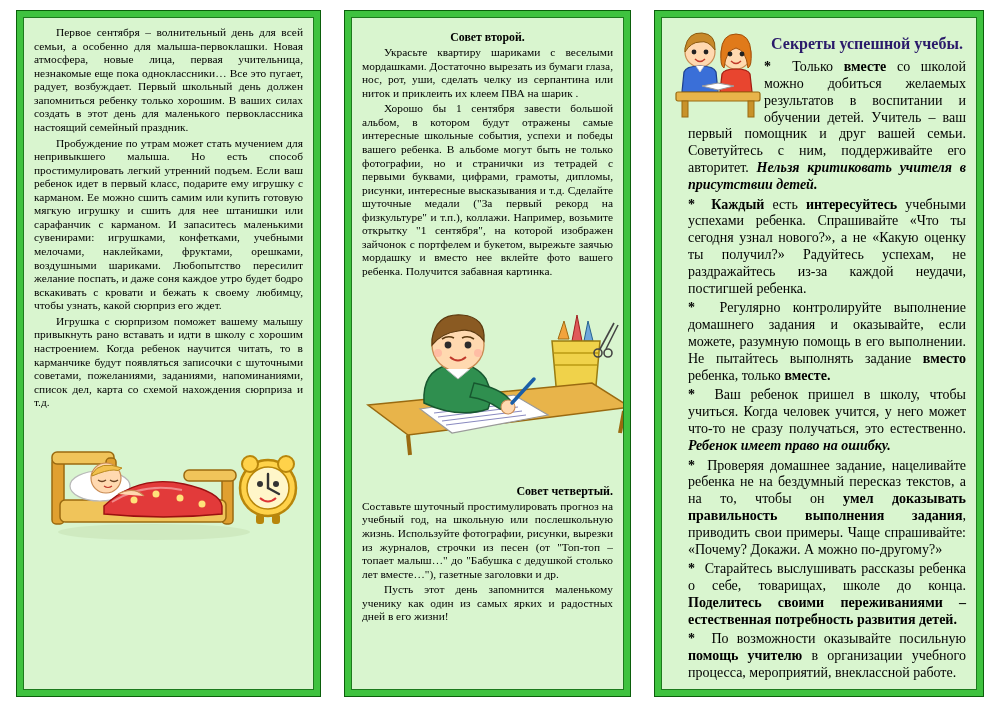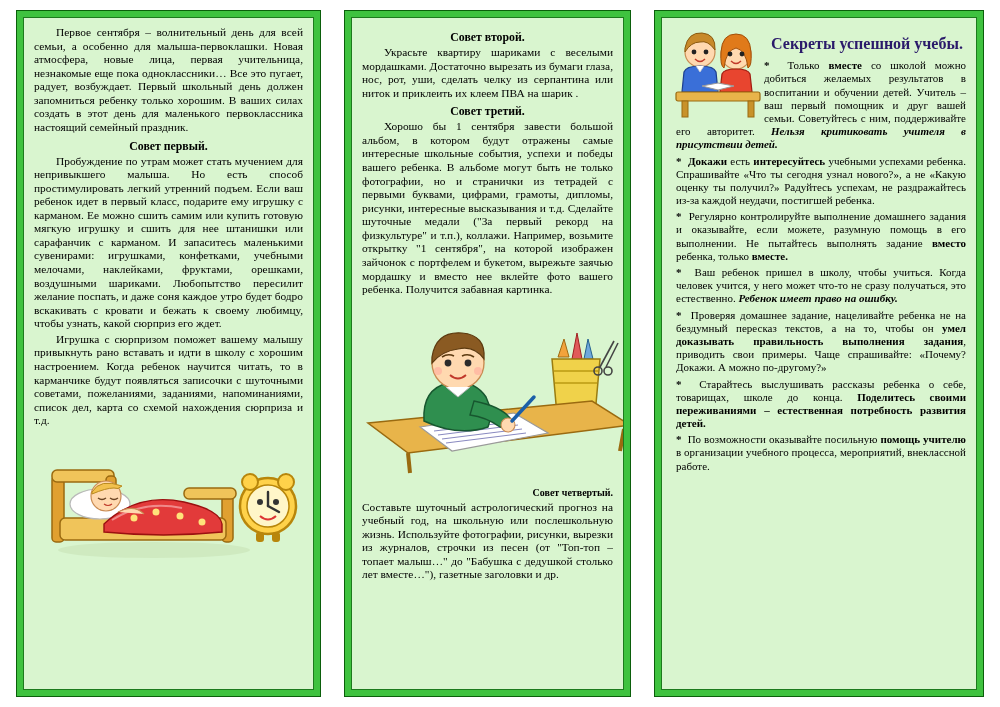--- a/index.html
+++ b/index.html
@@ -57,46 +57,46 @@
   .center-head {
     text-align: center;
     font-weight: bold;
     font-size: 11.8px;
     margin: 4px 0 2px 0;
     text-indent: 0;
   }
   .right-head {
     text-align: right;
     font-weight: bold;
-    font-size: 10px;
-    margin: 6px 0 2px 0;
+    font-size: 12px;
+    margin: 21px 0 2px 0;
     text-indent: 0;
   }
   b, .b { font-weight: bold; }
   .bi { font-weight: bold; font-style: italic; }
 
   
   .p3-title {
     text-align: center;
     font-weight: bold;
     font-size: 16px;
     color: #2a1a6a;
     line-height: 1.2;
     margin: 4px 0 6px 0;
     text-indent: 0;
   }
   .p3-title-wrap {
     margin-left: 96px;
     padding-top: 4px;
   }
   .bullet-p {
-    font-size: 11px;
+    font-size: 14px;
     line-height: 1.2;
     text-align: justify;
-    margin: 0 0 3px 4px;
+    margin: 0 0 3px 16px;
     text-indent: 0;
     color: #000;
   }
   .star {
     color: #000;
     font-weight: bold;
   }
   .p3-flow { }
   .kids-img {
     float: left;
@@ -123,21 +123,20 @@
   svg { display: block; }
 </style>
 </head>
 <body>
 
 <div class="page">
 
   <div class="panel panel1">
     <div class="panel-inner">
       <p>Первое сентября – волнительный день для всей семьи, а особенно для малыша-первоклашки. Новая атмосфера, новые лица, первая учительница, незнакомые еще пока одноклассники… Все это пугает, радует, возбуждает. Первый школьный день должен запомниться ребенку только хорошим. В ваших силах создать в этот день для маленького первоклассника настоящий семейный праздник.</p>
-      <p class="center-head">Совет первый.</p>
       <p>Пробуждение по утрам может стать мучением для непривыкшего малыша. Но есть способ простимулировать легкий утренний подъем. Если ваш ребенок идет в первый класс, подарите ему игрушку с карманом. Ее можно сшить самим или купить готовую мягкую игрушку и сшить для нее штанишки или сарафанчик с карманом. И запаситесь маленькими сувенирами: игрушками, конфетками, учебными мелочами, наклейками, фруктами, орешками, воздушными шариками. Любопытство пересилит желание поспать, и даже соня каждое утро будет бодро вскакивать с кровати и бежать к своему любимцу, чтобы узнать, какой сюрприз его ждет.</p>
       <p>Игрушка с сюрпризом поможет вашему малышу привыкнуть рано вставать и идти в школу с хорошим настроением. Когда ребенок научится читать, то в карманчике будут появляться записочки с шуточными советами, пожеланиями, заданиями, напоминаниями, список дел, карта со схемой нахождения сюрприза и т.д.</p>
 
       <div class="illus1">
         <svg width="280" height="128" viewBox="0 0 280 128">
 
           <ellipse cx="120" cy="118" rx="96" ry="8" fill="#cfeac0"></ellipse>
 
           <rect x="18" y="44" width="12" height="66" rx="4" fill="#e0a030" stroke="#9a6a10" stroke-width="1.5"></rect>
           <rect x="18" y="38" width="62" height="12" rx="5" fill="#f0c45a" stroke="#9a6a10" stroke-width="1.5"></rect>
@@ -180,21 +179,20 @@
           </g>
         </svg>
       </div>
     </div>
   </div>
 
   <div class="panel panel2">
     <div class="panel-inner">
       <p class="center-head">Совет второй.</p>
       <p>Украсьте квартиру шариками с веселыми мордашками. Достаточно вырезать из бумаги глаза, нос, рот, уши, сделать челку из серпантина или ниток и приклеить их клеем ПВА на шарик .</p>
-      <p class="center-head">Совет третий.</p>
       <p>Хорошо бы 1 сентября завести большой альбом, в котором будут отражены самые интересные школьные события, успехи и победы вашего ребенка. В альбоме могут быть не только фотографии, но и странички из тетрадей с первыми буквами, цифрами, грамоты, дипломы, рисунки, интересные высказывания и т.д. Сделайте шуточные медали ("За первый рекорд на физкультуре" и т.п.), коллажи. Например, возьмите открытку "1 сентября", на которой изображен зайчонок с портфелем и букетом, вырежьте заячью мордашку и вместо нее вклейте фото вашего ребенка. Получится забавная картинка.</p>
 
       <div class="illus2">
         <svg width="280" height="180" viewBox="0 0 280 180">
 
           <g>
             <path d="M196 56 l6 -18 l5 18 z" fill="#f2a33c" stroke="#a06a12" stroke-width="1"></path>
             <path d="M210 58 l5 -26 l5 26 z" fill="#e05a5a" stroke="#a02020" stroke-width="1"></path>
             <path d="M222 58 l4 -20 l5 20 z" fill="#6fa8dc" stroke="#24618f" stroke-width="1"></path>
             <path d="M190 58 h48 l-5 56 h-38 z" fill="#f0d24a" stroke="#9a7c10" stroke-width="1.5"></path>
@@ -236,21 +234,22 @@
           <path d="M100 55 q6 -3 12 1" stroke="#5c3a10" stroke-width="1.6" fill="none"></path>
           <path d="M88 74 q8 7 16 0" stroke="#c0392b" stroke-width="1.8" fill="none"></path>
           <circle cx="76" cy="70" r="4" fill="#ffb0a0" opacity="0.7"></circle>
           <circle cx="116" cy="70" r="4" fill="#ffb0a0" opacity="0.7"></circle>
 
           <path d="M84 86 l12 10 l12 -10" fill="#ffffff" stroke="#bbb" stroke-width="1"></path>
         </svg>
       </div>
 
       <p class="right-head">Совет четвертый.</p>
-      <p class="noind">Составьте  шуточный  астрологический  прогноз на учебный год, на школьную или послешкольную жизнь. Используйте фотографии, рисунки, вырезки из журналов, строчки из песен (от "Топ-топ – топает малыш…" до "Бабушка с дедушкой столько лет вместе…"), газетные заголовки и др.</p>
+      <p class="noind">Составьте  шуточный  простимулировать  прогноз на учебный год, на школьную или послешкольную жизнь. Используйте фотографии, рисунки, вырезки из журналов, строчки из песен (от "Топ-топ – топает малыш…" до "Бабушка с дедушкой столько лет вместе…"), газетные заголовки и др.</p>
+      <p>Пусть этот день запомнится маленькому ученику как один из самых ярких и радостных дней в его жизни!</p>
     </div>
   </div>
 
   <div class="panel panel3">
     <div class="panel-inner">
       <div class="kids-img">
         <svg width="92" height="96" viewBox="0 0 92 96">
 
           <circle cx="28" cy="26" r="15" fill="#ffd9b0" stroke="#c98b52" stroke-width="1.2"></circle>
           <path d="M13 22 Q16 6 30 7 Q44 8 43 24 Q36 14 28 16 Q19 16 13 26 Z" fill="#c88a2a" stroke="#8a5a10" stroke-width="1"></path>
@@ -273,21 +272,21 @@
 
           <path d="M30 60 L46 57 L62 60 L46 64 Z" fill="#ffffff" stroke="#999" stroke-width="1"></path>
         </svg>
       </div>
       <div class="p3-title-wrap">
         <div class="p3-title">Секреты успешной учебы.</div>
       </div>
 
       <div class="p3-flow">
         <p class="bullet-p"><span class="star">*</span>&nbsp;&nbsp;<span><span>Только </span><b>вместе</b><span> со школой можно добиться желаемых результатов в воспитании и обучении детей. Учитель – ваш первый помощник и друг вашей семьи. Советуйтесь с ним, поддерживайте его авторитет. </span><span class="bi">Нельзя критиковать учителя в присутствии детей.</span></span></p>
-        <p class="bullet-p"><span class="star">*</span>&nbsp;&nbsp;<span><b>Докажи</b><span> есть </span><b>интересуйтесь</b><span> учебными успехами ребенка. Спрашивайте «Что ты сегодня узнал нового?», а не «Какую оценку ты получил?» Радуйтесь успехам, не раздражайтесь из-за каждой неудачи, постигшей ребенка.</span></span></p>
+        <p class="bullet-p"><span class="star">*</span>&nbsp;&nbsp;<span><b>Каждый</b><span> есть </span><b>интересуйтесь</b><span> учебными успехами ребенка. Спрашивайте «Что ты сегодня узнал нового?», а не «Какую оценку ты получил?» Радуйтесь успехам, не раздражайтесь из-за каждой неудачи, постигшей ребенка.</span></span></p>
         <p class="bullet-p"><span class="star">*</span>&nbsp;&nbsp;<span><span>Регулярно контролируйте выполнение домашнего задания и оказывайте, если можете, разумную помощь в его выполнении. Не пытайтесь выполнять задание </span><b>вместо</b><span> ребенка, только </span><b>вместе.</b></span></p>
         <p class="bullet-p"><span class="star">*</span>&nbsp;&nbsp;<span><span>Ваш ребенок пришел в школу, чтобы учиться. Когда человек учится, у него может что-то не сразу получаться, это естественно. </span><span class="bi">Ребенок имеет право на ошибку.</span></span></p>
         <p class="bullet-p"><span class="star">*</span>&nbsp;&nbsp;<span><span>Проверяя домашнее задание, нацеливайте ребенка не на бездумный пересказ текстов, а на то, чтобы он </span><b>умел доказывать правильность выполнения задания</b><span>, приводить свои примеры. Чаще спрашивайте: «Почему? Докажи. А можно по-другому?»</span></span></p>
         <p class="bullet-p"><span class="star">*</span>&nbsp;&nbsp;<span><span>Старайтесь выслушивать рассказы ребенка о себе, товарищах, школе до конца. </span><b>Поделитесь своими переживаниями – естественная потребность развития детей.</b></span></p>
         <p class="bullet-p"><span class="star">*</span>&nbsp;&nbsp;<span><span>По возможности оказывайте посильную </span><b>помощь учителю</b><span> в организации учебного процесса, мероприятий, внеклассной работе.</span></span></p>
       </div>
     </div>
   </div>
 
 </div>

